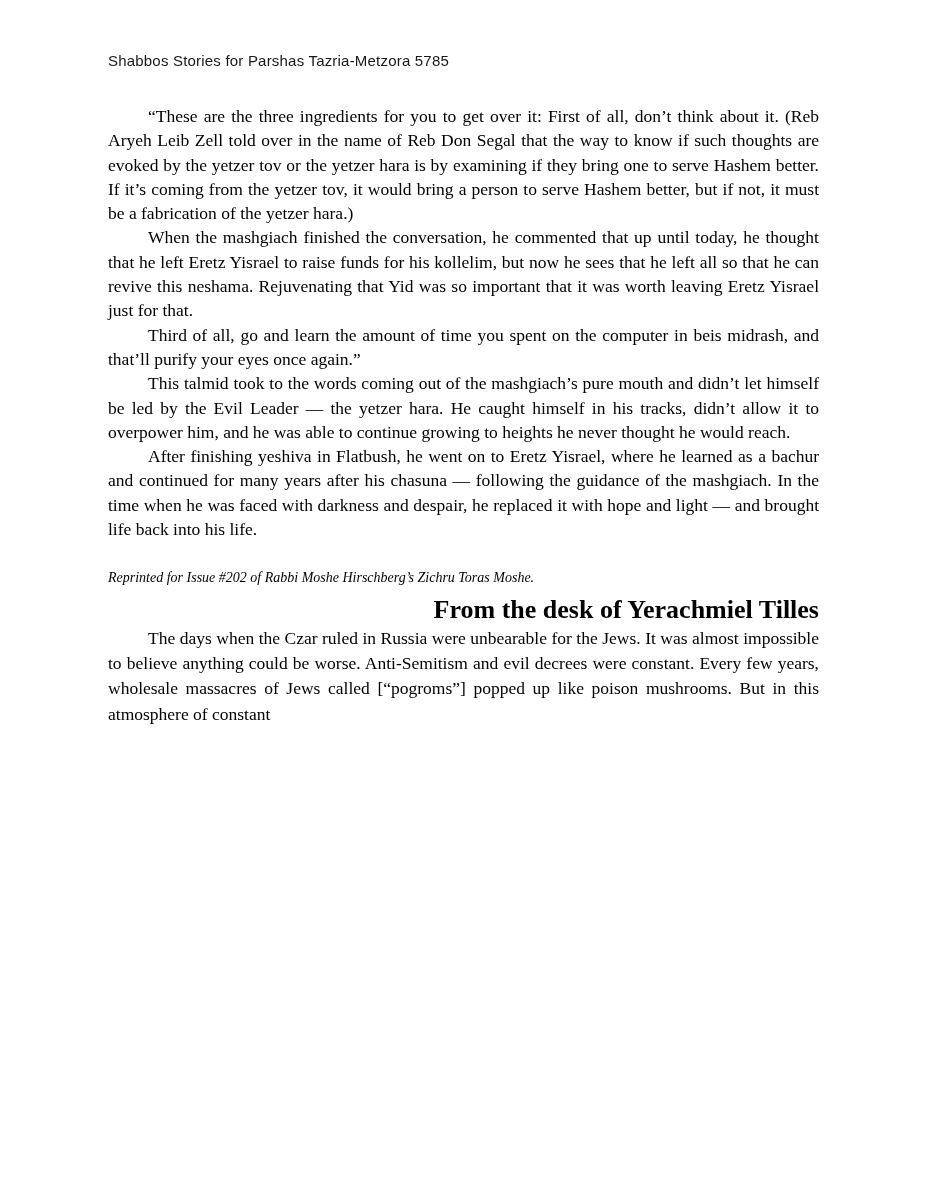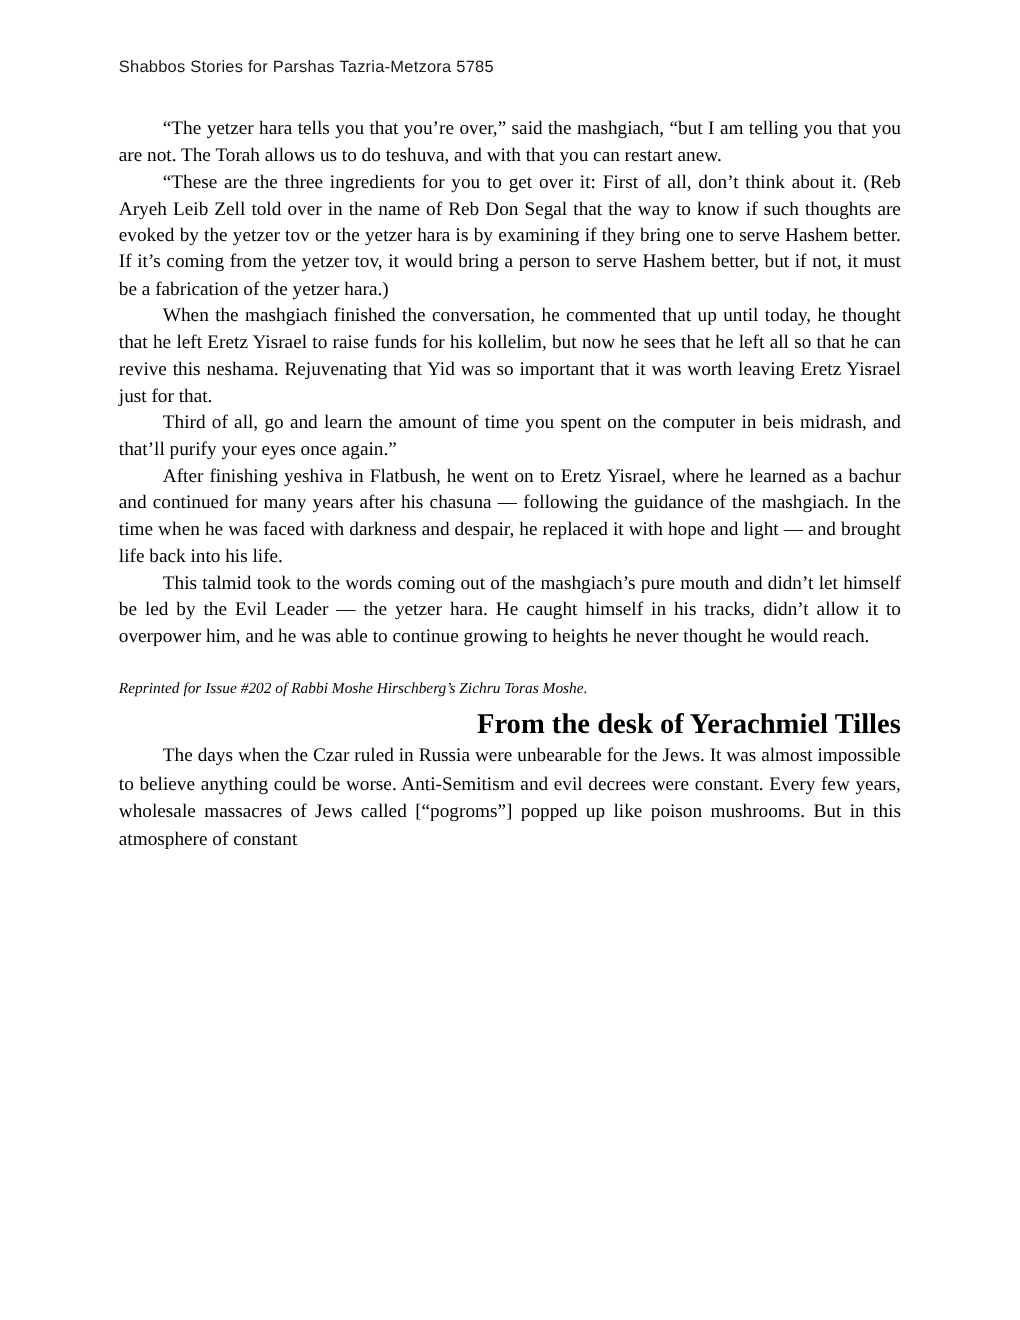--- a/index.html
+++ b/index.html
@@ -78,26 +78,25 @@
 </head>
 <body>
 
 <div class="page">
 
   <div class="running-header">
     <span>Shabbos Stories for Parshas Tazria-Metzora 5785</span>
   </div>
 
   <div class="content">
-    <p class="body-par">“The yetzer hara tells you that you’re over,” said the mashgiach, “but I am telling you that you are not. The Torah allows us to do teshuva, and with that you can restart anew.</p>
     <p class="body-par">“These are the three ingredients for you to get over it: First of all, don’t think about it. (Reb Aryeh Leib Zell told over in the name of Reb Don Segal that the way to know if such thoughts are evoked by the yetzer tov or the yetzer hara is by examining if they bring one to serve Hashem better. If it’s coming from the yetzer tov, it would bring a person to serve Hashem better, but if not, it must be a fabrication of the yetzer hara.)</p>
     <p class="body-par">When the mashgiach finished the conversation, he commented that up until today, he thought that he left Eretz Yisrael to raise funds for his kollelim, but now he sees that he left all so that he can revive this neshama. Rejuvenating that Yid was so important that it was worth leaving Eretz Yisrael just for that.</p>
     <p class="body-par">Third of all, go and learn the amount of time you spent on the computer in beis midrash, and that’ll purify your eyes once again.”</p>
+    <p class="body-par">This talmid took to the words coming out of the mashgiach’s pure mouth and didn’t let himself be led by the Evil Leader — the yetzer hara. He caught himself in his tracks, didn’t allow it to overpower him, and he was able to continue growing to heights he never thought he would reach.</p>
     <p class="body-par">After finishing yeshiva in Flatbush, he went on to Eretz Yisrael, where he learned as a bachur and continued for many years after his chasuna — following the guidance of the mashgiach. In the time when he was faced with darkness and despair, he replaced it with hope and light — and brought life back into his life.</p>
-    <p class="body-par">This talmid took to the words coming out of the mashgiach’s pure mouth and didn’t let himself be led by the Evil Leader — the yetzer hara. He caught himself in his tracks, didn’t allow it to overpower him, and he was able to continue growing to heights he never thought he would reach.</p>
 
     <p class="attribution">Reprinted for Issue #202 of Rabbi Moshe Hirschberg’s Zichru Toras Moshe.</p>
 
     <h2 class="section-subtitle">From the desk of Yerachmiel Tilles</h2>
 
     <p class="body-par continuation">The days when the Czar ruled in Russia were unbearable for the Jews. It was almost impossible to believe anything could be worse. Anti-Semitism and evil decrees were constant. Every few years, wholesale massacres of Jews called [“pogroms”] popped up like poison mushrooms. But in this atmosphere of constant</p>
   </div>
 
   <div class="page-footer">
     <span class="page-number">3</span><span class="page-separator">|</span><span class="page-label">P a g e</span>

